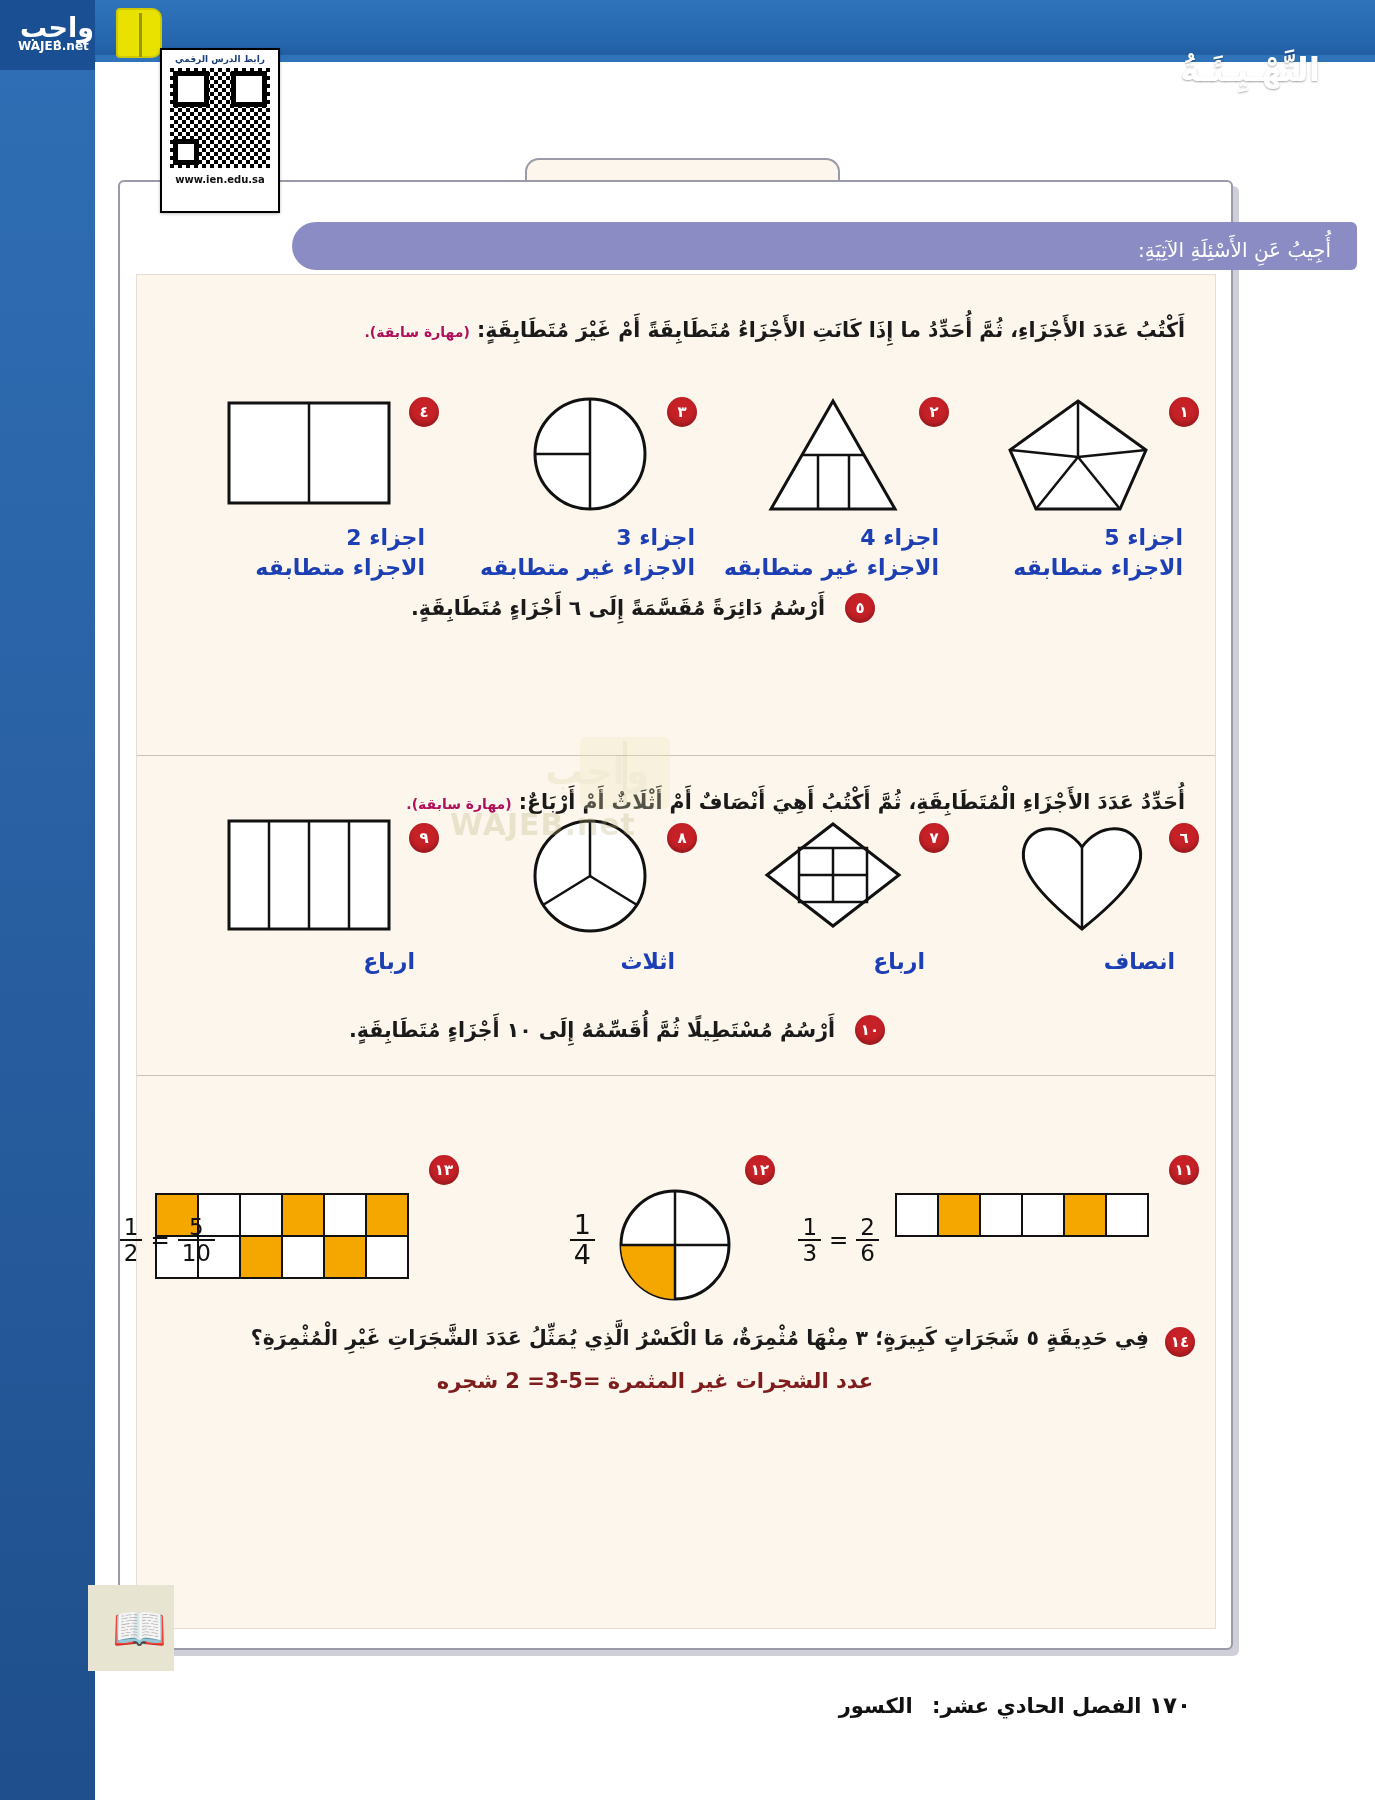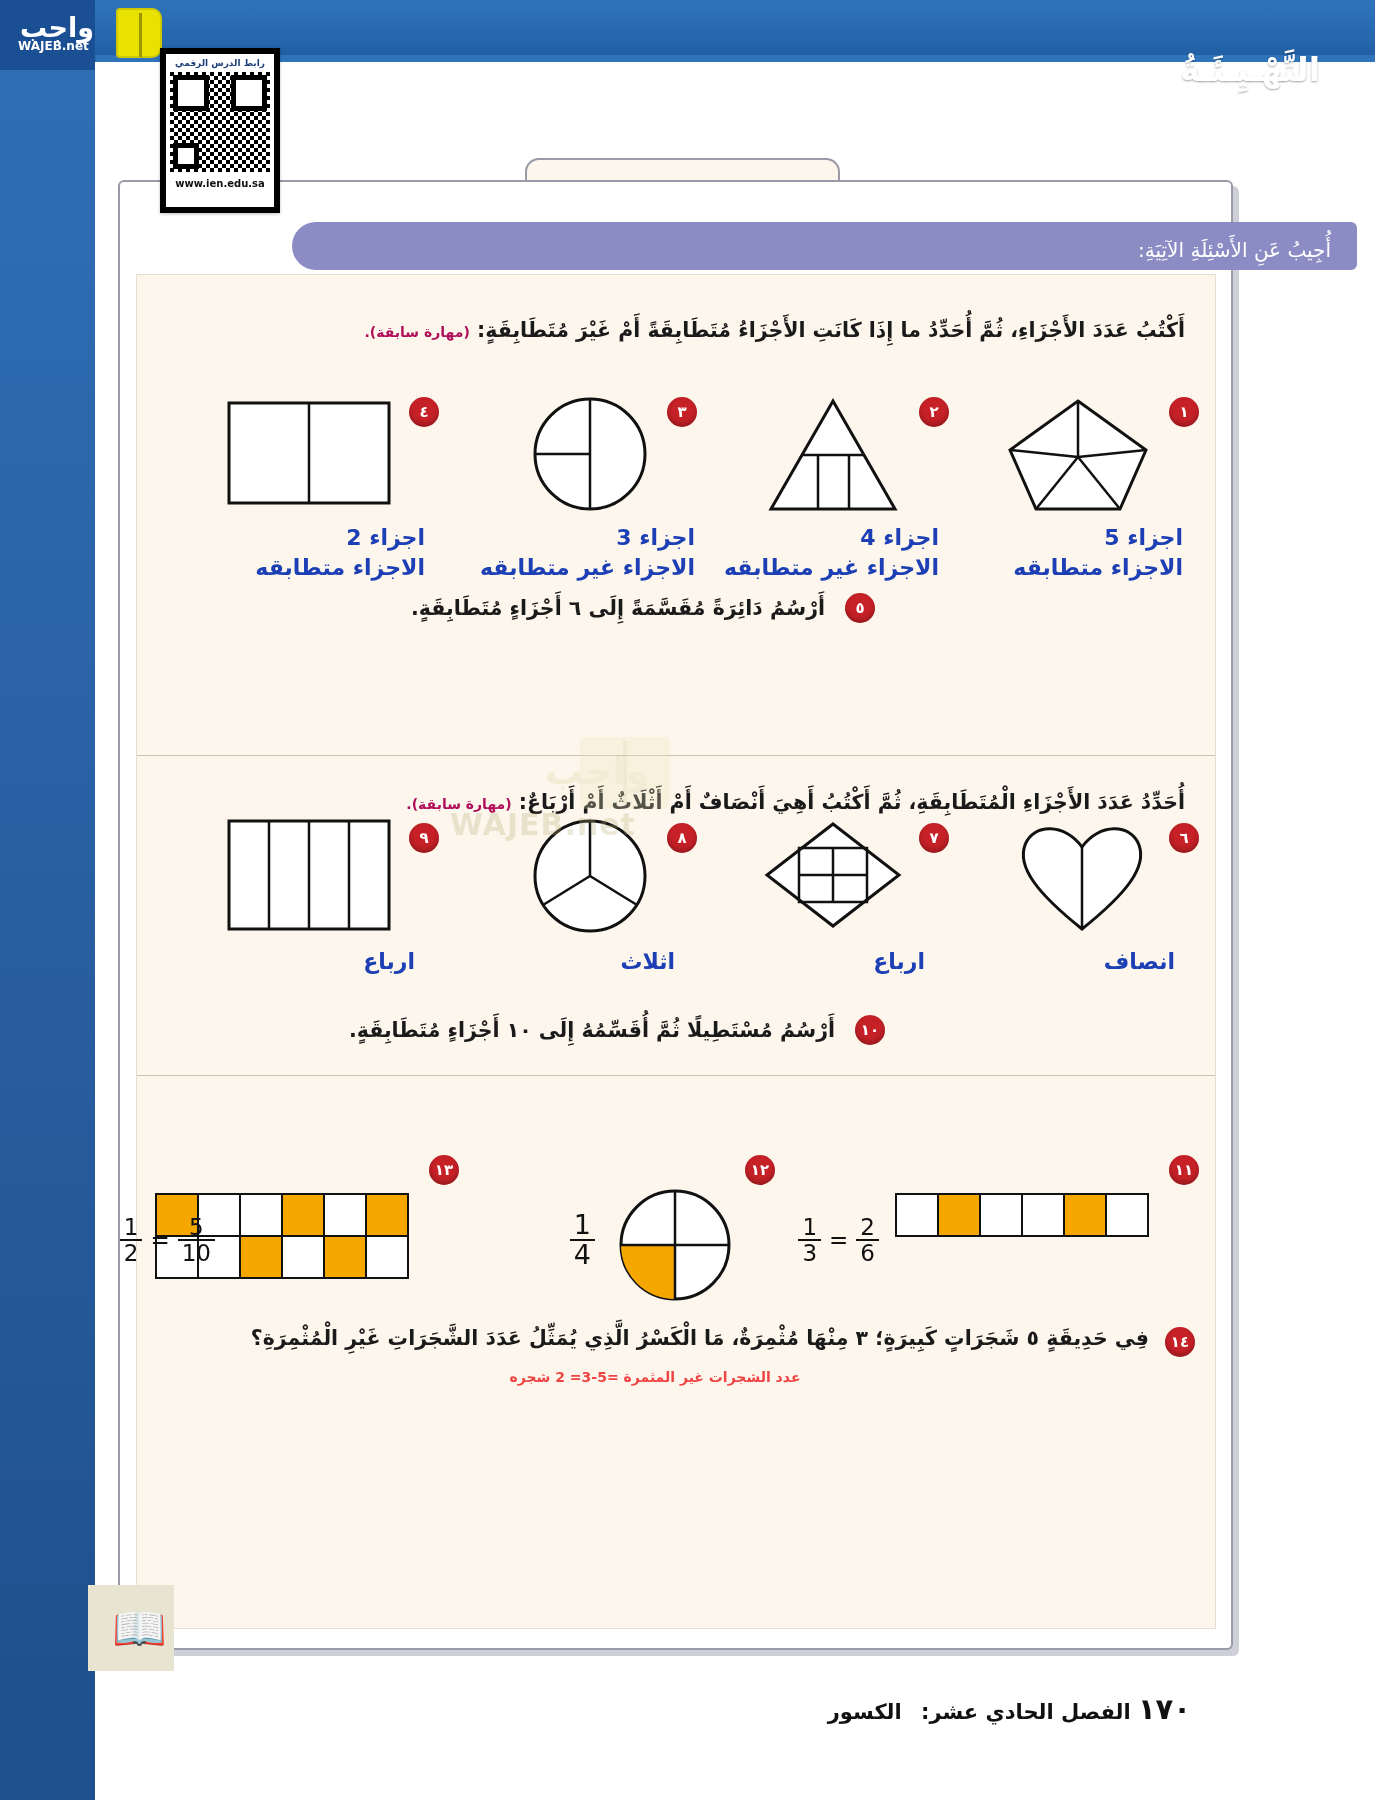--- a/index.html
+++ b/index.html
@@ -62,21 +62,21 @@
   .wajeb-text{
     position:absolute; left:12px; top:6px; font-size:27px; font-weight:bold; color:#ffffff;
   }
   .wajeb-sub{
     position:absolute; left:10px; top:33px; font-size:12px; font-weight:bold; color:#ffffff;
   }
 
   
   .qr-card{
     position:absolute; left:160px; top:48px; width:120px; height:165px;
-    background:#ffffff; border:6px solid #000000; z-index:9;
+    background:#ffffff; border:2px solid #000000; z-index:9;
     box-shadow:0 1px 3px rgba(0,0,0,.25);
   }
   .qr-card .qr-label{
     text-align:center; font-size:9px; color:#1b3f7a; margin-top:4px; font-weight:bold;
   }
   .qr-img{
     width:100px; height:100px; margin:4px auto 0 auto;
     background:
       repeating-linear-gradient(90deg,#000 0 4px,#fff 4px 8px),
       repeating-linear-gradient(0deg,#000 0 4px,#fff 4px 8px);
@@ -160,21 +160,21 @@
   .frac{
     position:absolute; display:flex; align-items:center; gap:8px;
     font-size:23px; color:#111;
   }
   .fr{ display:inline-flex; flex-direction:column; align-items:center; line-height:1.05;}
   .fr .num{ padding:0 4px; }
   .fr .den{ padding:0 4px; border-top:2px solid #111; }
   .eq{ font-size:23px; }
 
   .answer-line{
-    position:absolute; text-align:center; color:#ef4444; font-size:14px; font-weight:bold;
+    position:absolute; text-align:center; color:#7f1d1d; font-size:21px; font-weight:bold;
   }
 
   
   .watermark{
     position:absolute; left:430px; top:735px; width:330px; height:130px;
     opacity:.28; z-index:3; pointer-events:none;
   }
   .wm-text{
     position:absolute; left:20px; top:72px; font-size:30px; font-weight:bold; color:#b9b07a;
     letter-spacing:1px;
@@ -195,21 +195,21 @@
   }
   .bl-logo .bl-glyph{
     position:absolute; left:24px; top:18px; font-size:44px; color:#8a8468; font-weight:bold;
   }
 
   
   .footer{
     position:absolute; right:150px; top:1692px;
     font-size:21px; font-weight:bold; color:#111;
   }
-  .footer .pg{ margin-right:34px; font-size:29px; }
+  .footer .pg{ margin-right:34px; font-size:23px; }
 
   .sq-grid{ position:absolute; display:flex; }
   .cell{ width:44px; height:44px; border:2px solid #111; margin-left:-2px; background:#fff; }
   .cell.on{ background:#f5a700; }
 </style>
 </head>
 <body>
 
 <div class="gutter"></div>
 <div class="gutter-top"></div>

